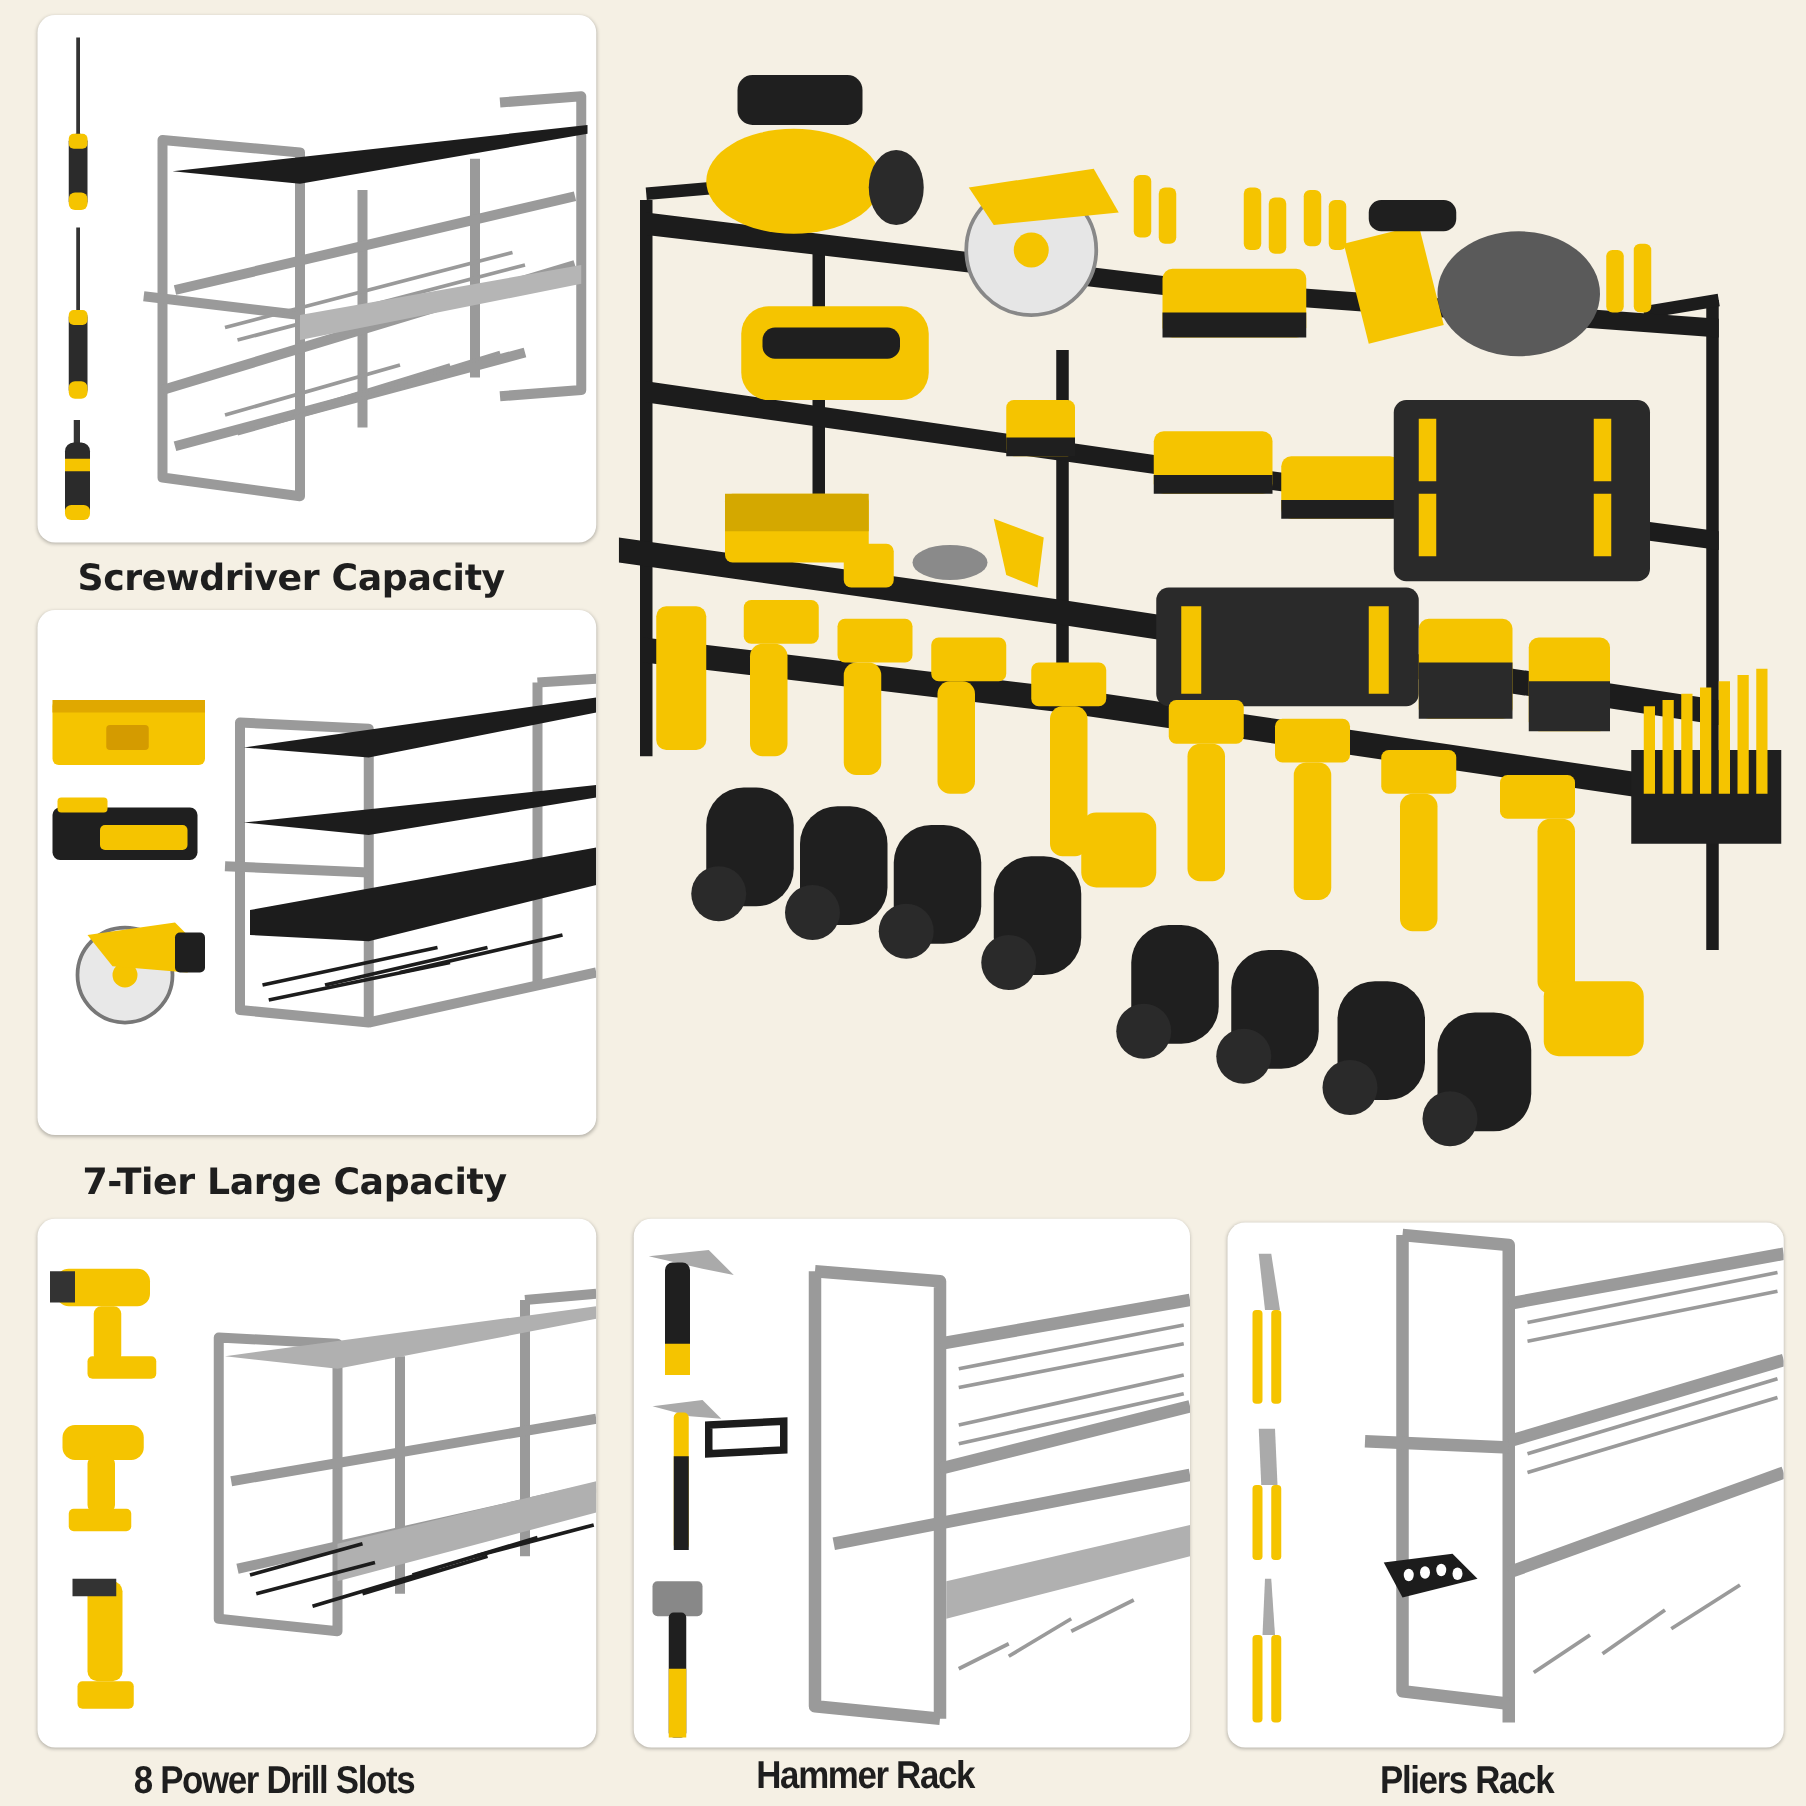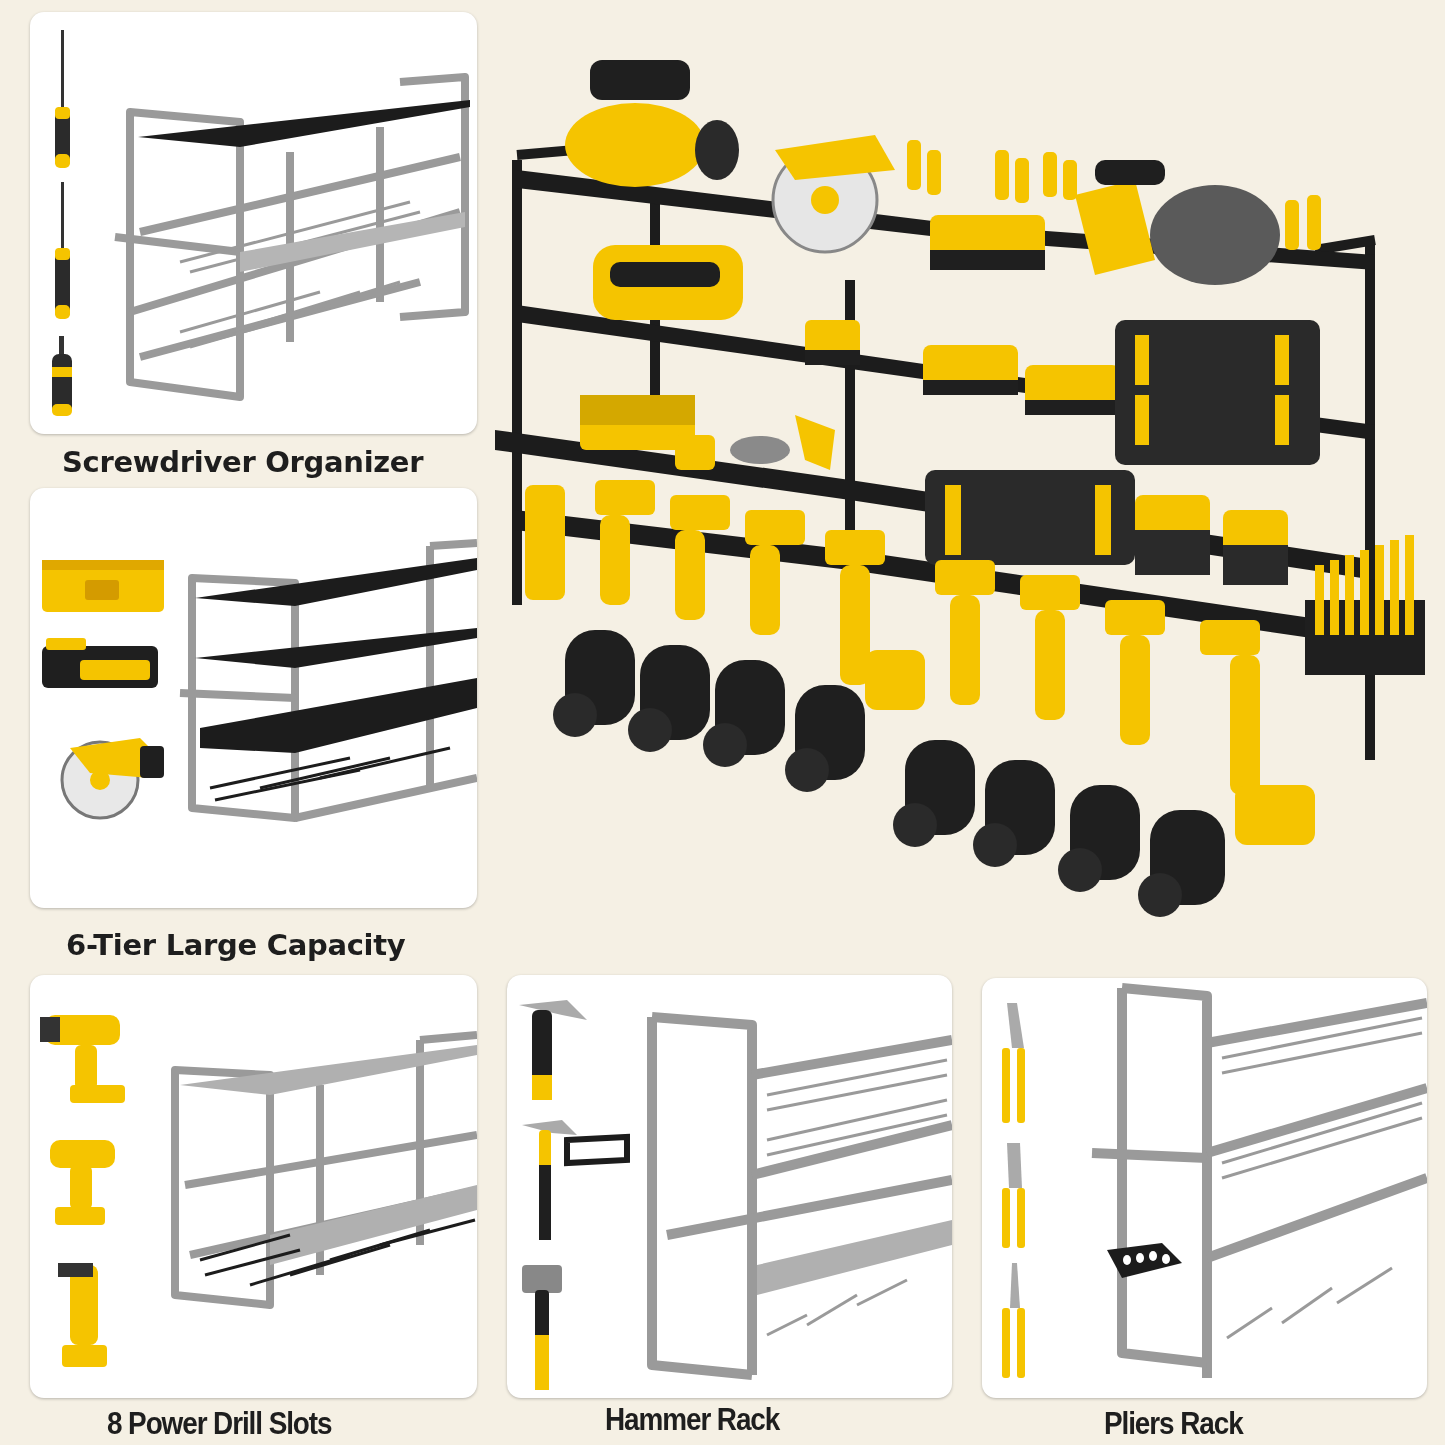--- a/index.html
+++ b/index.html
@@ -49,21 +49,21 @@
       <line x1="150" y1="320" x2="290" y2="280"></line>
         <line x1="160" y1="335" x2="300" y2="295"></line>
       <line x1="200" y1="320" x2="330" y2="280"></line>
         <line x1="240" y1="310" x2="370" y2="270"></line>
       <line x1="150" y1="250" x2="380" y2="190"></line>
         <line x1="160" y1="260" x2="390" y2="200"></line>
     </g>
     <path d="M210 240 L435 200 L435 215 L210 260 Z" fill="#b5b5b5"></path>
   </svg>
 </div>
-<div class="caption" style="left:62px;top:445px;">Screwdriver Organizer</div>
+<div class="caption" style="left:62px;top:445px;">Screwdriver Capacity</div>
 
 <div class="card" style="left:30px;top:488px;width:447px;height:420px;">
   <svg width="447" height="420" viewBox="0 0 447 420">
     <g>
       <rect x="12" y="72" width="122" height="52" rx="5" fill="#f5c400"></rect>
       <rect x="12" y="72" width="122" height="10" fill="#e0a800"></rect>
       <rect x="55" y="92" width="34" height="20" rx="3" fill="#d49b00"></rect>
     </g>
     <g>
       <rect x="12" y="158" width="116" height="42" rx="6" fill="#1f1f1f"></rect>
@@ -87,21 +87,21 @@
     <path d="M165 170 L447 140 L447 150 L265 180 Z" fill="#1c1c1c"></path>
     <path d="M170 240 L447 190 L447 220 L265 265 L170 260 Z" fill="#1c1c1c"></path>
     <g stroke="#1c1c1c" stroke-width="3">
       <line x1="180" y1="300" x2="320" y2="270"></line>
         <line x1="185" y1="312" x2="330" y2="282"></line>
       <line x1="230" y1="300" x2="360" y2="270"></line>
         <line x1="290" y1="290" x2="420" y2="260"></line>
     </g>
   </svg>
 </div>
-<div class="caption" style="left:66px;top:928px;">6-Tier Large Capacity</div>
+<div class="caption" style="left:66px;top:928px;">7-Tier Large Capacity</div>
 
 <svg width="945" height="900" viewBox="0 0 945 900" style="left:495px;top:40px;">
 
   <g fill="none" stroke="#1c1c1c" stroke-width="10" stroke-linejoin="round">
     <path d="M22 120 L22 565"></path>
     <path d="M22 115 L80 110"></path>
     <path d="M355 240 L355 580"></path>
     <path d="M875 200 L875 720"></path>
     <path d="M820 210 L880 200"></path>
     <path d="M160 160 L160 360"></path>

